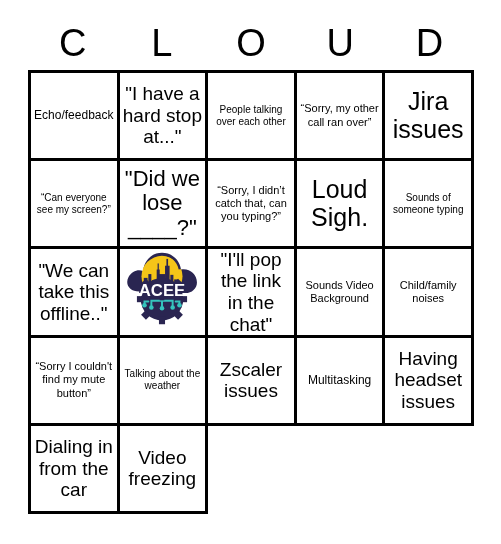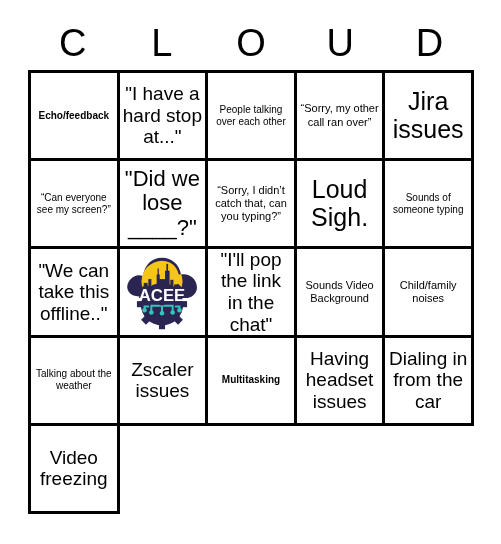--- a/index.html
+++ b/index.html
@@ -66,36 +66,36 @@
     overflow: hidden;
     background: #ffffff;
   }
   .cell-text {
     display: block;
     width: 100%;
     line-height: 1.14;
     word-wrap: break-word;
   }
   
-  .fs-xs .cell-text { font-size: 10px; line-height: 1.2; font-weight: bold; }
+  .fs-xs .cell-text { font-size: 12px; line-height: 1.2; }
   .fs-sm .cell-text { font-size: 11px; line-height: 1.22; }
   .fs-md .cell-text { font-size: 10px; line-height: 1.18; }
   .fs-lg .cell-text { font-size: 19px; line-height: 1.14; }
   .fs-xl .cell-text { font-size: 22px; line-height: 1.12; }
   .fs-xxl .cell-text { font-size: 25px; line-height: 1.1; }
 
   
   .cell.logo-cell {
     padding: 0;
   }
   .logo-wrap {
     width: 100%;
     height: 100%;
     display: flex;
-    align-items: center;
+    align-items: flex-start;
     justify-content: center;
     border-radius: 32px;
   }
   .logo-wrap svg { display: block; }
 </style>
 </head>
 <body>
 
 <div id="card">
 
@@ -208,20 +208,23 @@
       </div>
       <div class="cell fs-lg">
         <span class="cell-text">"I'll pop the link in the chat"</span>
       </div>
       <div class="cell fs-sm">
         <span class="cell-text">Sounds Video Background</span>
       </div>
       <div class="cell fs-sm">
         <span class="cell-text">Child/family noises</span>
       </div>
+      <div class="cell fs-sm">
+        <span class="cell-text">“Sorry I couldn't find my mute button”</span>
+      </div>
       <div class="cell fs-md">
         <span class="cell-text">Talking about the weather</span>
       </div>
       <div class="cell fs-lg">
         <span class="cell-text">Zscaler issues</span>
       </div>
       <div class="cell fs-xs">
         <span class="cell-text">Multitasking</span>
       </div>
       <div class="cell fs-lg">

